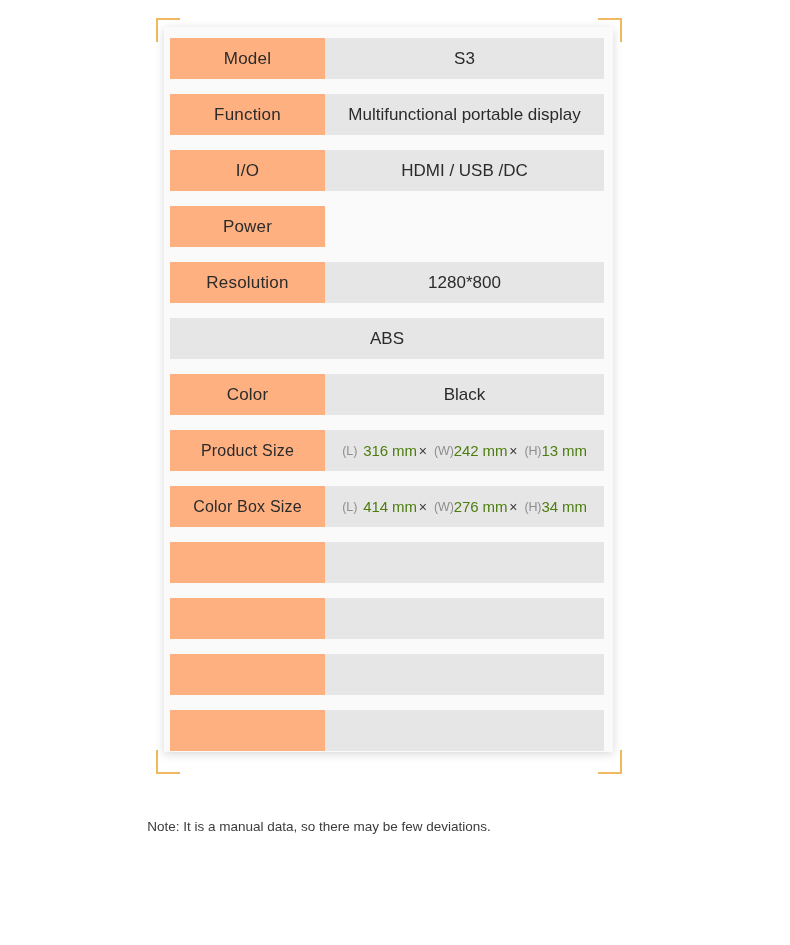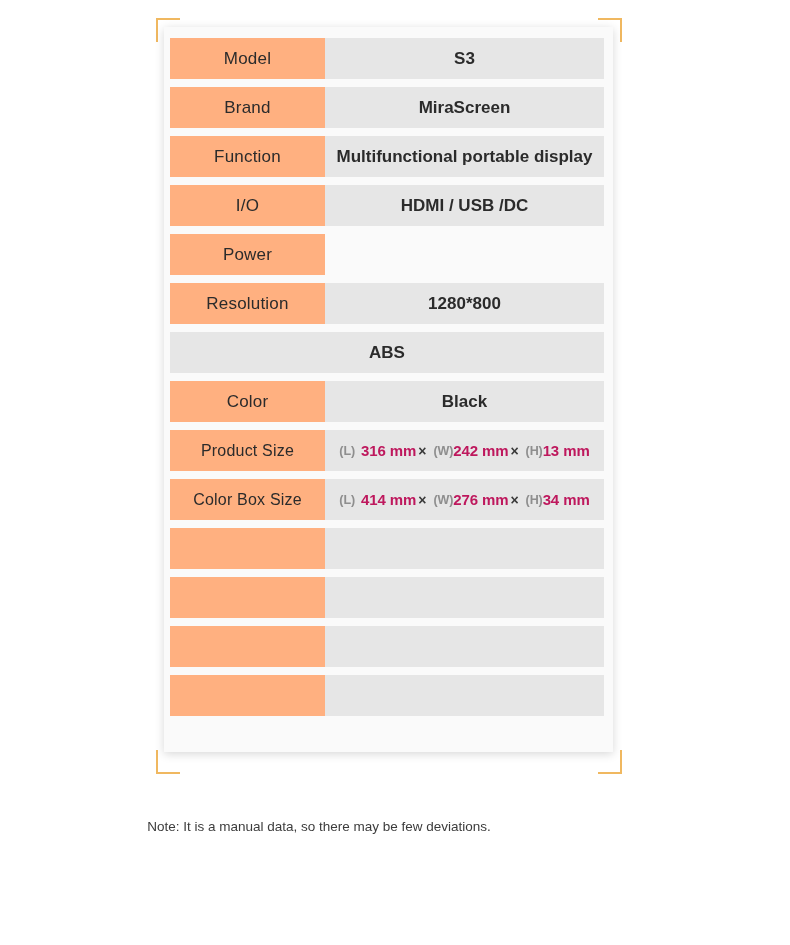--- a/index.html
+++ b/index.html
@@ -42,21 +42,21 @@
     height: 725px;
     background: #fafafa;
     box-shadow: 0 2px 9px rgba(0,0,0,0.16);
     box-sizing: border-box;
     padding: 11px 9px 10px 6px;
   }
 
   #spec-table {
     display: flex;
     flex-direction: column;
-    gap: 8px;
+    gap: 15px;
   }
 
   .spec-row {
     display: flex;
     height: 41px;
   }
   .spec-label {
     width: 155px;
     flex: 0 0 155px;
     background: #ffb080;
@@ -76,33 +76,32 @@
     flex: 1 1 auto;
     background: #e6e6e6;
     display: flex;
     align-items: center;
     justify-content: center;
     font-size: 17px;
     color: #2b2b2b;
     box-sizing: border-box;
     padding: 15px 6px;
     white-space: nowrap;
-    font-weight: bold;
   }
   .spec-value.dims {
     justify-content: center;
     font-size: 15px;
     letter-spacing: -0.1px;
   }
   .dims .dim-tag {
     color: #8e8e8e;
     font-size: 12.5px;
   }
   .dims .dim-num {
-    color: #be185d;
+    color: #4d7c0f;
     font-size: 15px;
   }
   .dims .dim-x {
     color: #3a3a3a;
     font-size: 14px;
     margin: 0 1px 0 2px;
   }
   .dims .dim-sp { display: inline-block; width: 6px; }
 
   
@@ -129,24 +128,20 @@
 </div>
 
 <div id="spec-card">
   <div id="spec-table">
 
     <div class="spec-row">
       <div class="spec-label">Model</div>
       <div class="spec-value">S3</div>
     </div>
 
-    <div class="spec-row">
-      <div class="spec-label">Brand</div>
-      <div class="spec-value">MiraScreen</div>
-    </div>
 
     <div class="spec-row">
       <div class="spec-label">Function</div>
       <div class="spec-value">Multifunctional portable display</div>
     </div>
 
     <div class="spec-row">
       <div class="spec-label">I/O</div>
       <div class="spec-value">HDMI / USB /DC</div>
     </div>

